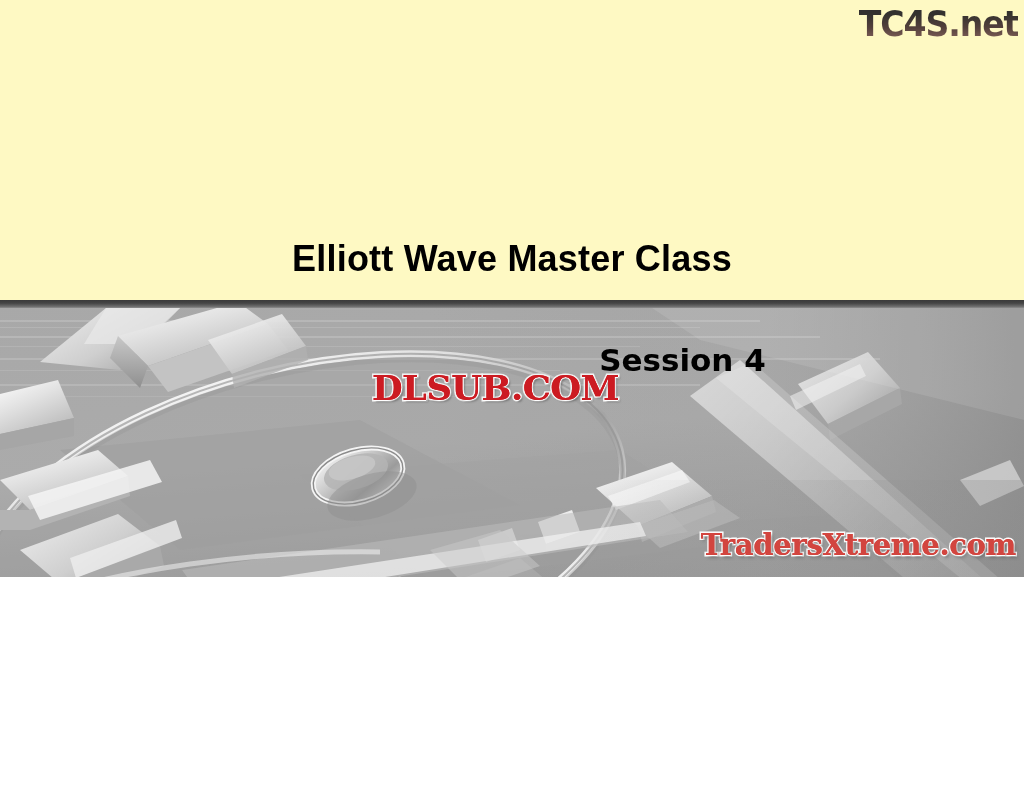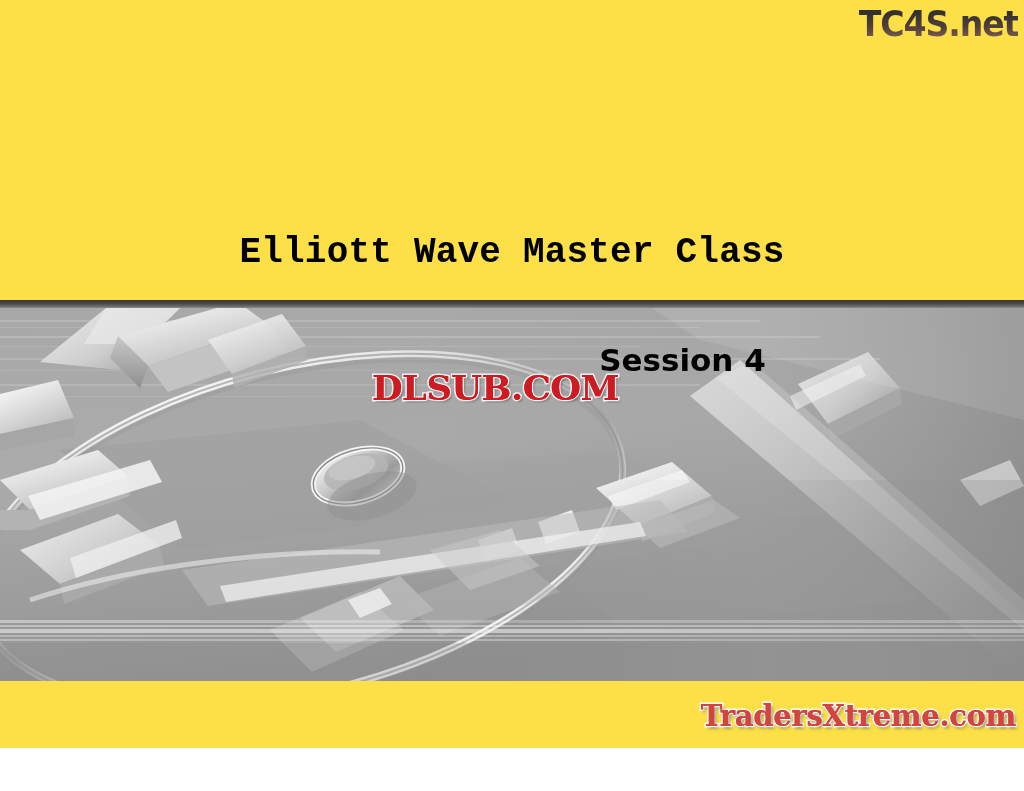--- a/index.html
+++ b/index.html
@@ -9,22 +9,22 @@
   body {
     width: 1024px;
     height: 791px;
     background: #ffffff;
     font-family: "DejaVu Sans", sans-serif;
     overflow: hidden;
   }
   #slide {
     position: relative;
     width: 1024px;
-    height: 748px;
-    background: #fde047;
+    height: 577px;
+    background: #fef9c3;
     overflow: hidden;
   }
 
   
   #tc4s-logo {
     position: absolute;
     top: 2px;
     right: 6px;
     font-family: "DejaVu Sans", sans-serif;
     font-weight: bold;
@@ -38,24 +38,24 @@
     background-clip: text;
     color: transparent;
     -webkit-text-fill-color: transparent;
     white-space: nowrap;
   }
 
   
   #main-title {
     position: absolute;
     left: 0;
-    top: 230px;
+    top: 236px;
     width: 1024px;
     text-align: center;
-    font-family: Liberation Mono, monospace;
+    font-family: Liberation Sans, sans-serif;
     font-weight: bold;
     font-size: 36px;
     line-height: 46px;
     color: #000000;
     letter-spacing: 0.2px;
     white-space: nowrap;
   }
 
   
   #band {

